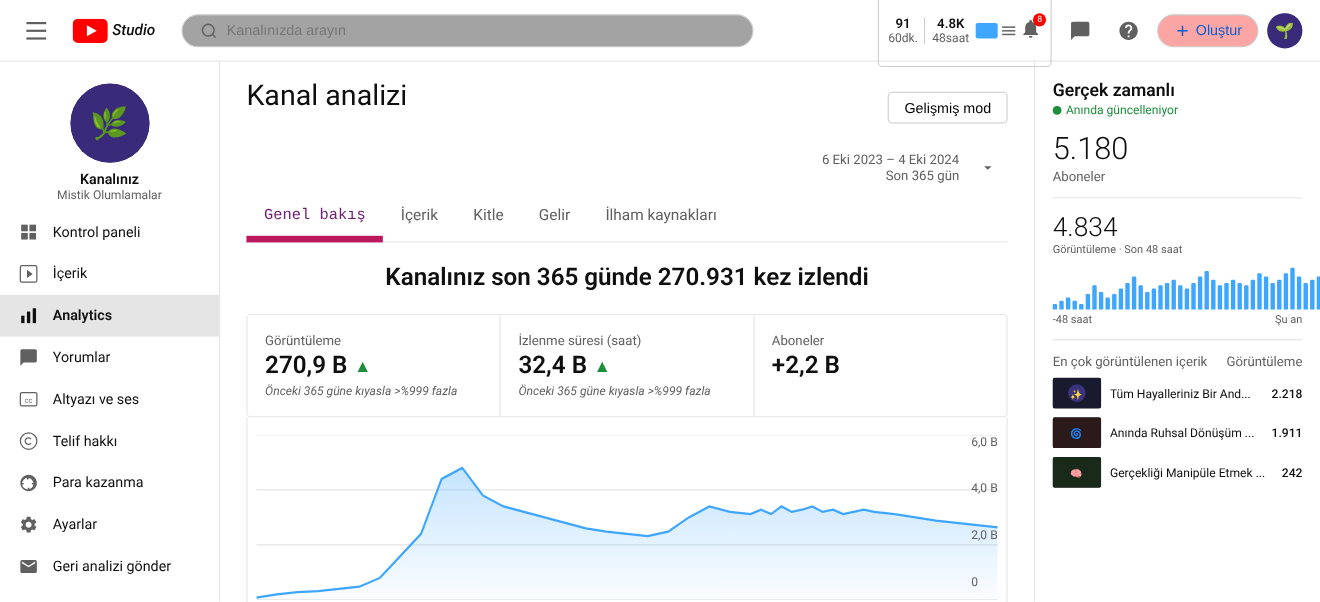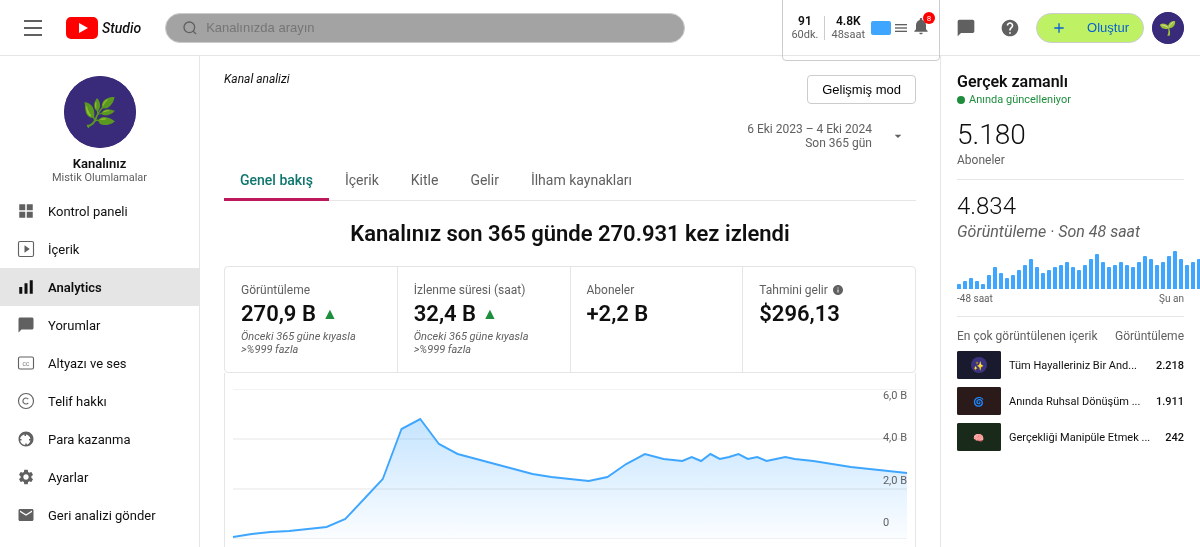--- a/index.html
+++ b/index.html
@@ -25,22 +25,22 @@
 
     .header-right { margin-left: auto; display: flex; align-items: center; gap: 8px; }
     .stat-box { display: flex; flex-direction: column; align-items: center; font-size: 11px; line-height: 1.2; }
     .stat-box .num { font-weight: 600; font-size: 12px; }
     .stat-box .lbl { color: #606060; }
     .icon-btn {
       width: 36px; height: 36px; border-radius: 50%; border: none; background: transparent;
       cursor: pointer; display: flex; align-items: center; justify-content: center; color: #606060; font-size: 18px;
     }
     .create-btn {
-      display: flex; align-items: center; gap: 20px; padding: 6px 14px;
-      border: 1px solid #ccc; border-radius: 18px; cursor: pointer; background: #bef264; font-size: 13px; color: #065fd4;
+      display: flex; align-items: center; gap: 4px; padding: 6px 14px;
+      border: 1px solid #ccc; border-radius: 18px; cursor: pointer; background: #fca5a5; font-size: 13px; color: #065fd4;
     }
     .avatar {
       width: 32px; height: 32px; border-radius: 50%; background: #4a3f9f;
       display: flex; align-items: center; justify-content: center; overflow: hidden; cursor: pointer;
     }
 
     
     .layout { display: flex; margin-top: 56px; height: calc(547px - 56px); }
 
     
@@ -58,28 +58,28 @@
     .nav-item {
       display: flex; align-items: center; gap: 12px; padding: 10px 16px; cursor: pointer;
       font-size: 13px; color: #0f0f0f; border-radius: 0; position: relative;
     }
     .nav-item.active { background: #e5e5e5; font-weight: 600; }
     .nav-icon { font-size: 18px; color: #606060; min-width: 20px; display: flex; align-items: center; justify-content: center; }
     .nav-item.active .nav-icon { color: #0f0f0f; }
 
     
     .main { flex: 1; overflow-y: auto; padding: 16px 24px; background: #fff; }
-    .page-title { font-size: 12px; font-weight: 400; margin-bottom: 20px; font-style: italic; }
+    .page-title { font-size: 26px; font-weight: 400; margin-bottom: 20px; }
 
     .tabs { display: flex; gap: 0; border-bottom: 1px solid #e5e5e5; margin-bottom: 20px; }
     .tab {
       padding: 10px 16px; cursor: pointer; font-size: 14px; color: #606060;
       border-bottom: 3px solid transparent; margin-bottom: -1px;
     }
-    .tab.active { color: #0f766e; border-bottom: 3px solid #be185d; font-weight: 500; }
+    .tab.active { color: #701a75; border-bottom: 6px solid #be185d; font-weight: 500; font-family: Liberation Mono, monospace; }
 
     .main-headline { text-align: center; font-size: 22px; font-weight: 600; margin-bottom: 20px; }
 
     .metrics-row { display: flex; gap: 0; border: 1px solid #e5e5e5; border-radius: 4px; margin-bottom: 0; }
     .metric-card { flex: 1; padding: 16px; border-right: 1px solid #e5e5e5; }
     .metric-card:last-child { border-right: none; }
     .metric-label { font-size: 12px; color: #606060; margin-bottom: 4px; display: flex; align-items: center; gap: 4px; }
     .metric-value { font-size: 22px; font-weight: 600; display: flex; align-items: center; gap: 6px; }
     .metric-up { color: #1e8e3e; font-size: 16px; }
     .metric-change { font-size: 11px; color: #606060; margin-top: 4px; font-style: italic; }
@@ -91,21 +91,21 @@
     
     .right-panel { width: 260px; min-width: 260px; border-left: 1px solid #e5e5e5; padding: 16px; overflow-y: auto; }
     .realtime-header { font-size: 16px; font-weight: 600; margin-bottom: 2px; }
     .realtime-sub { font-size: 11px; color: #1e8e3e; display: flex; align-items: center; gap: 4px; margin-bottom: 12px; }
     .green-dot { width: 8px; height: 8px; border-radius: 50%; background: #1e8e3e; display: inline-block; }
     .rt-stat { font-size: 28px; font-weight: 300; margin-bottom: 2px; }
     .rt-stat-label { font-size: 12px; color: #606060; margin-bottom: 12px; }
     .show-count-btn { border: 1px solid #ccc; border-radius: 18px; padding: 6px 14px; font-size: 12px; cursor: pointer; background: #fff; margin-bottom: 16px; }
     .rt-divider { border: none; border-top: 1px solid #e5e5e5; margin: 12px 0; }
     .views-count { font-size: 24px; font-weight: 300; margin-bottom: 2px; }
-    .views-label { font-size: 16px; color: #606060; margin-bottom: 8px; font-style: italic; }
+    .views-label { font-size: 10px; color: #606060; margin-bottom: 8px; }
 
     
     .mini-bar-chart { display: flex; align-items: flex-end; gap: 2px; height: 40px; margin-bottom: 4px; }
     .mini-bar { background: #3ea6ff; border-radius: 1px 1px 0 0; min-width: 4px; flex: 1; }
     .chart-time-labels { display: flex; justify-content: space-between; font-size: 10px; color: #606060; margin-bottom: 12px; }
 
     .top-content-header { display: flex; justify-content: space-between; font-size: 12px; color: #606060; margin-bottom: 8px; }
     .content-item { display: flex; align-items: center; gap: 8px; margin-bottom: 8px; }
     .thumb { width: 44px; height: 28px; border-radius: 2px; background: #333; overflow: hidden; flex-shrink: 0; }
     .content-title { font-size: 11px; flex: 1; overflow: hidden; text-overflow: ellipsis; white-space: nowrap; }
@@ -341,31 +341,20 @@
         <div class="metric-change">Önceki 365 güne kıyasla &gt;%999 fazla</div>
       </div>
       <div class="metric-card">
         <div class="metric-label">
           <span>Aboneler</span>
         </div>
         <div class="metric-value">
           <span>+2,2 B</span>
         </div>
       </div>
-      <div class="metric-card">
-        <div class="metric-label">
-          <span>Tahmini gelir</span>
-          <svg width="12" height="12" viewBox="0 0 24 24" fill="#606060">
-              <path d="M12 2C6.48 2 2 6.48 2 12s4.48 10 10 10 10-4.48 10-10S17.52 2 12 2zm1 15h-2v-6h2v6zm0-8h-2V7h2v2z"></path>
-            </svg>
-        </div>
-        <div class="metric-value">
-          <span>$296,13</span>
-        </div>
-      </div>
     </div>
 
     <div class="chart-container">
       <div class="chart-y-labels">
         <span>6,0 B</span>
         <span>4,0 B</span>
         <span>2,0 B</span>
         <span>0</span>
       </div>
 

